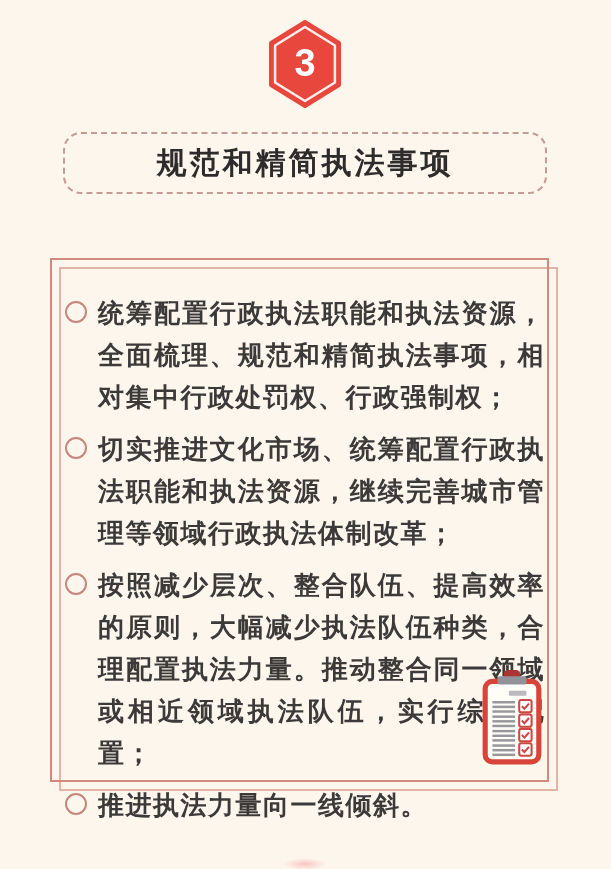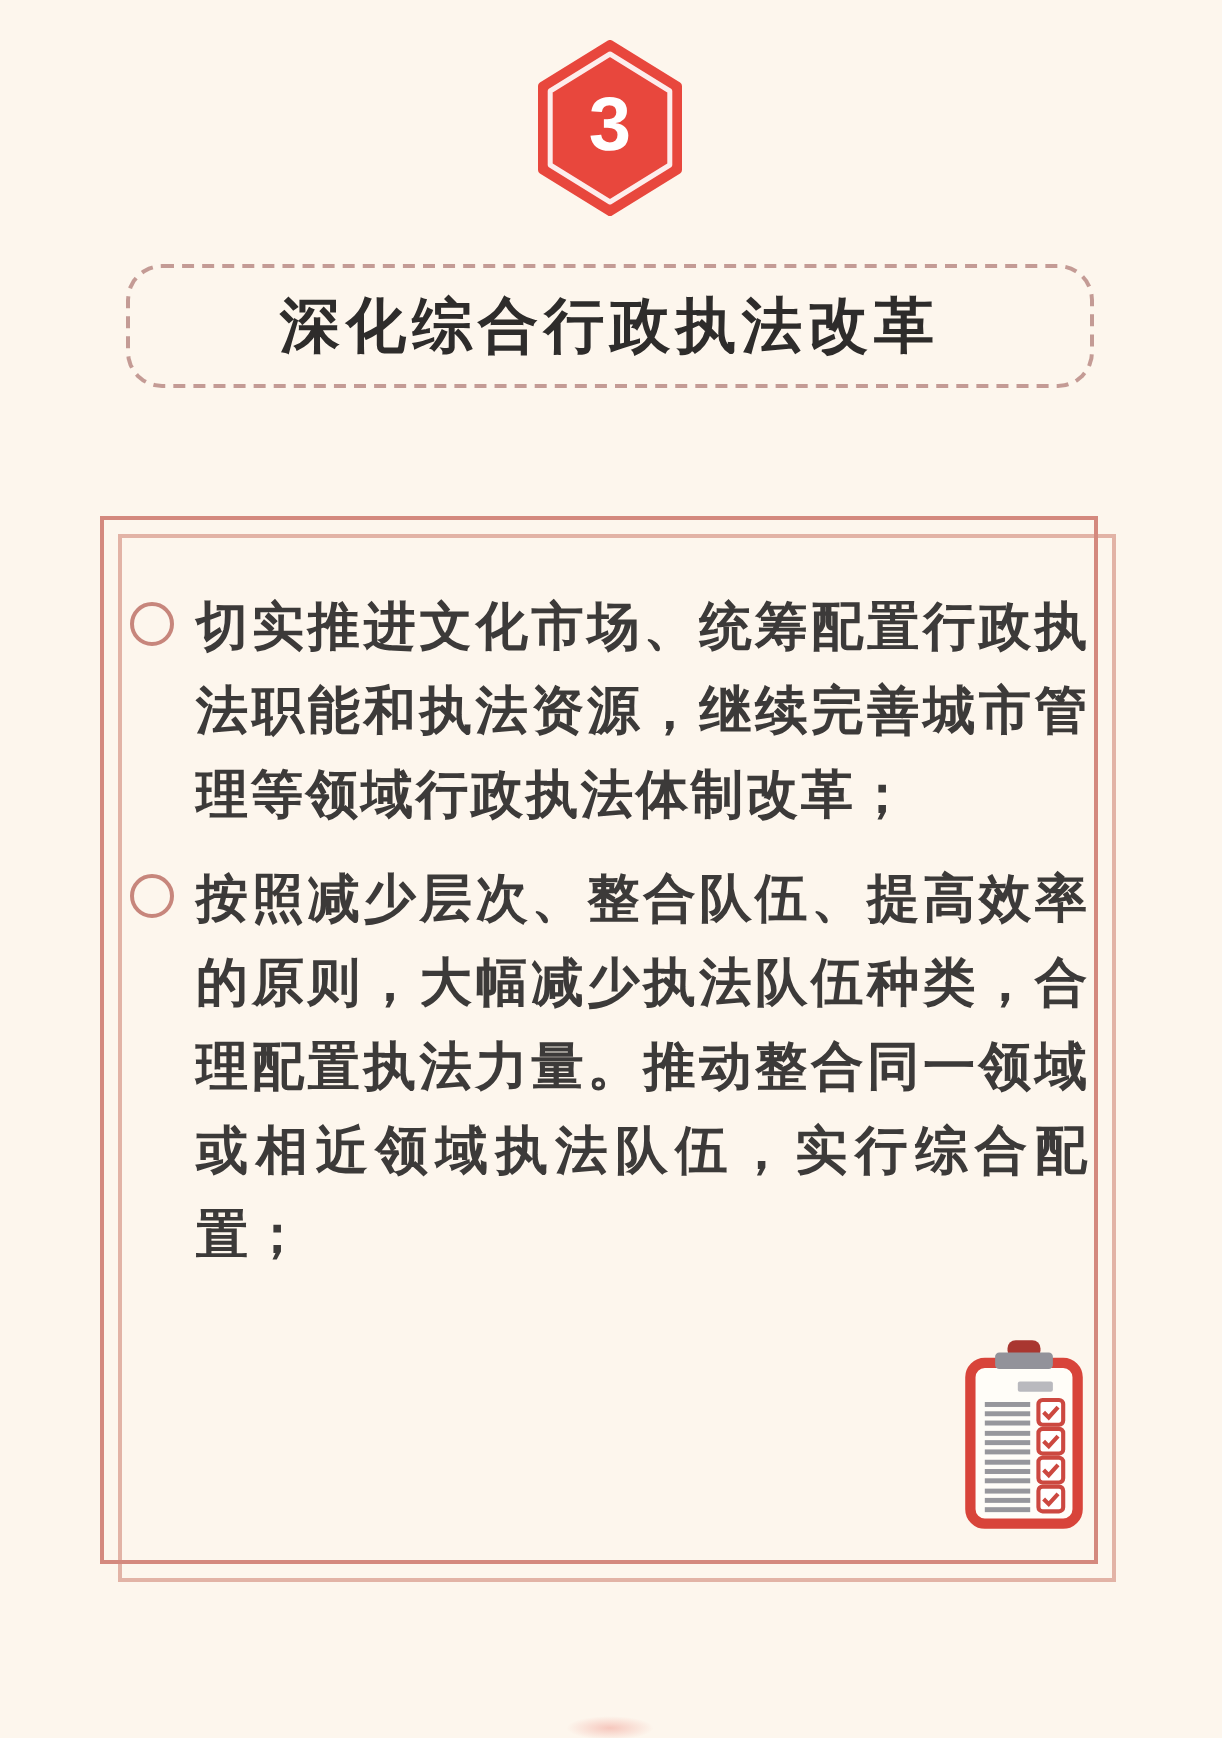--- a/index.html
+++ b/index.html
@@ -106,34 +106,42 @@
 
   <div class="badge">
     <svg viewBox="0 0 80 88" aria-hidden="true">
       <polygon points="40,2 74,23 74,65 40,86 6,65 6,23" fill="#e8473d" stroke="#e8473d" stroke-width="4" stroke-linejoin="round"></polygon>
       <polygon points="40,7 69.9,25.5 69.9,62.5 40,81 10.1,62.5 10.1,25.5" fill="none" stroke="rgba(255,255,255,0.9)" stroke-width="2.5" stroke-linejoin="round"></polygon>
     </svg>
     <div class="badge-number">3</div>
   </div>
 
   <div class="title-box">
-    <div class="title-text">深化综合行政执法改革</div>
+    <div class="title-text">规范和精简执法事项</div>
   </div>
 
   <div class="frame-b"></div>
   <div class="frame-a"></div>
 
   <div class="content">
     <div class="bullet">
       <div class="bullet-circle"></div>
+      <div class="bullet-text">统筹配置行政执法职能和执法资源，全面梳理、规范和精简执法事项，相对集中行政处罚权、行政强制权；</div>
+    </div>
+    <div class="bullet">
+      <div class="bullet-circle"></div>
       <div class="bullet-text">切实推进文化市场、统筹配置行政执法职能和执法资源，继续完善城市管理等领域行政执法体制改革；</div>
     </div>
     <div class="bullet">
       <div class="bullet-circle"></div>
       <div class="bullet-text">按照减少层次、整合队伍、提高效率的原则，大幅减少执法队伍种类，合理配置执法力量。推动整合同一领域或相近领域执法队伍，实行综合配置；</div>
+    </div>
+    <div class="bullet">
+      <div class="bullet-circle"></div>
+      <div class="bullet-text">推进执法力量向一线倾斜。</div>
     </div>
   </div>
 
   <div class="clipboard">
     <svg viewBox="0 0 64 96" aria-hidden="true">
 
       <rect x="6" y="13" width="52" height="78" rx="7" fill="#fffdf8" stroke="#d8443a" stroke-width="5"></rect>
 
       <rect x="24" y="2" width="16" height="9" rx="4" fill="#a93630"></rect>
       <rect x="18" y="8" width="28" height="8" rx="2" fill="#92929a"></rect>

